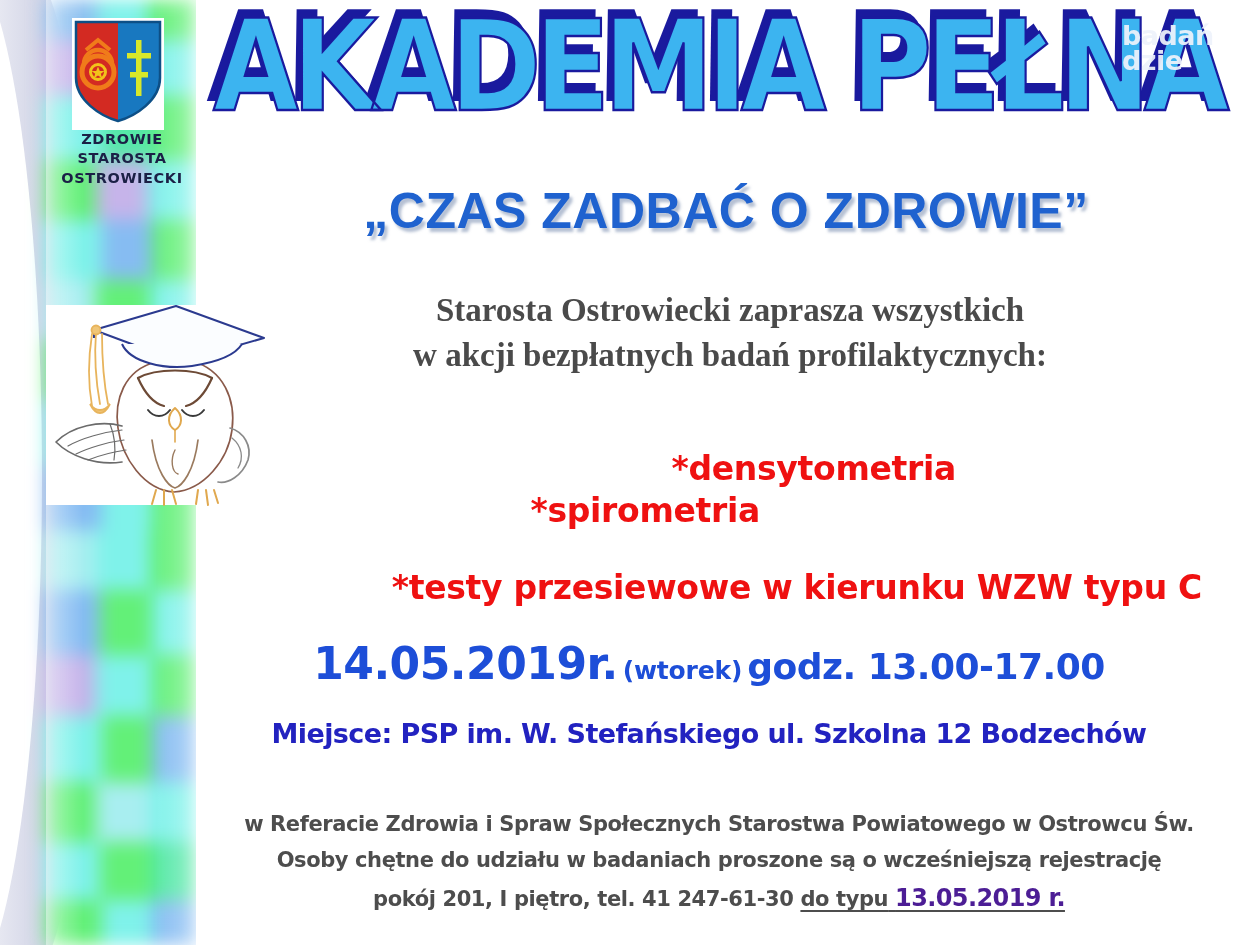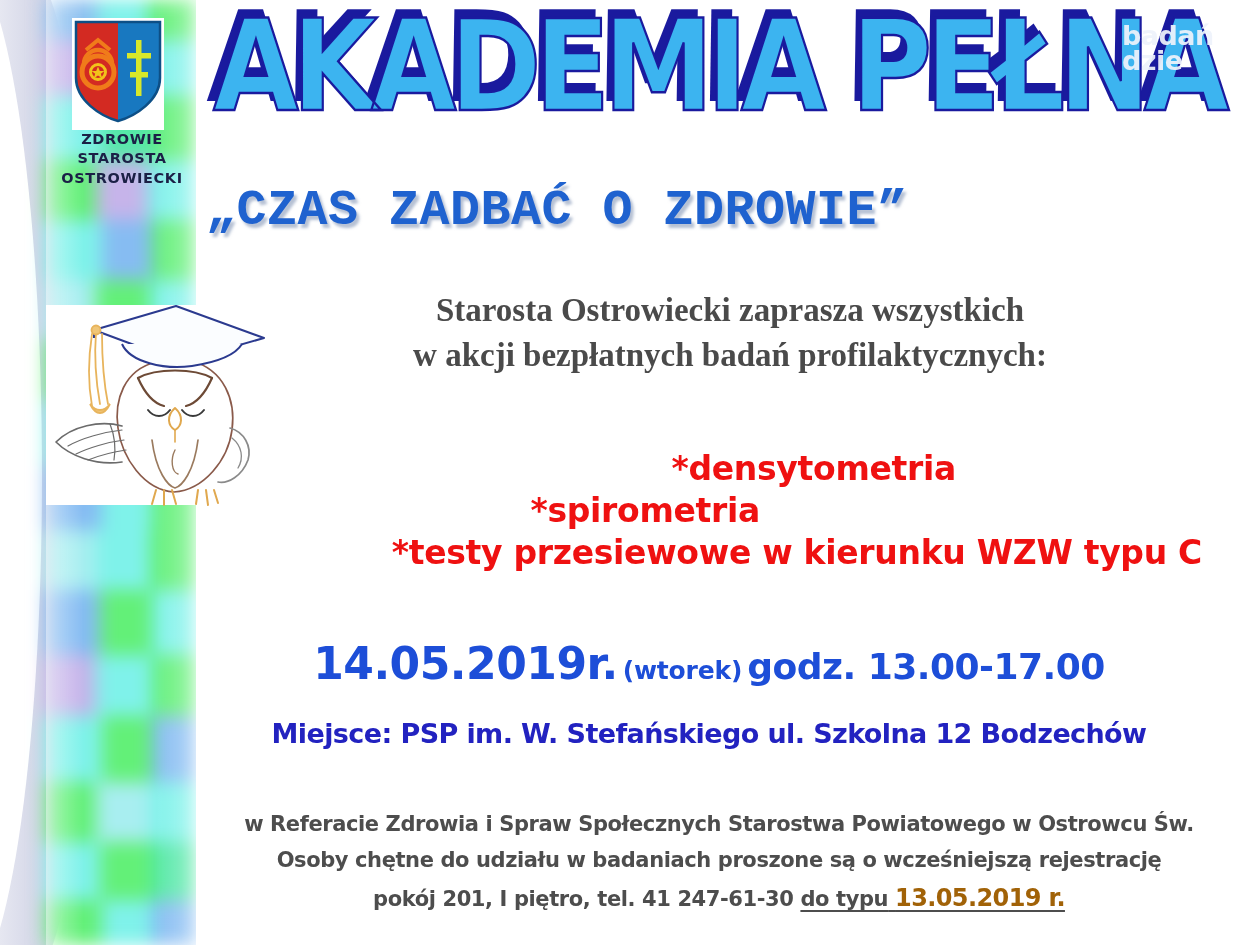--- a/index.html
+++ b/index.html
@@ -134,22 +134,22 @@
     pointer-events: none;
   }
 
   
   #subtitle {
     position: absolute;
     left: 206px;
     top: 182px;
     width: 1040px;
     z-index: 9;
-    text-align: left;
-    font-family: Liberation Mono, monospace;
+    text-align: center;
+    font-family: Liberation Sans, sans-serif;
     font-weight: bold;
     font-size: 50px;
     letter-spacing: 0.5px;
     color: #1f62cf;
     text-shadow: 3px 4px 3px rgba(120,140,175,0.55);
     white-space: nowrap;
   }
 
   
   #invite {
@@ -179,21 +179,21 @@
     font-size: 33px;
     line-height: 1.27;
     color: #ef1111;
     letter-spacing: -0.3px;
     text-align: right;
   }
   #tests div { white-space: nowrap; }
   #tests .t1 { padding-right: 258px; }
   #tests .t2 { padding-right: 454px; }
   #tests .t3 { padding-right: 490px; }
-  #tests .t4 { padding-right: 12px; }
+  #tests .t4 { padding-right: 12px; margin-top: 35px; }
 
   
   #daterow {
     position: absolute;
     left: 206px;
     top: 638px;
     width: 1006px;
     z-index: 9;
     text-align: center;
     white-space: nowrap;
@@ -232,21 +232,21 @@
     text-align: center;
     font-family: "DejaVu Sans", sans-serif;
     font-weight: bold;
     font-size: 21px;
     line-height: 1.72;
     letter-spacing: -0.4px;
     color: #4d4d4d;
   }
   #footer div { white-space: nowrap; }
   #footer .u { text-decoration: underline; text-underline-offset: 4px; }
-  #footer .strong { font-size: 24px; letter-spacing: -0.6px; color: #a16207; }
+  #footer .strong { font-size: 24px; letter-spacing: -0.6px; color: #4c1d95; }
 </style>
 </head>
 <body>
 
 <div id="poster">
 
   <div class="left-arc"></div>
   <div class="left-arc-inner"></div>
 
   <div class="mosaic">

